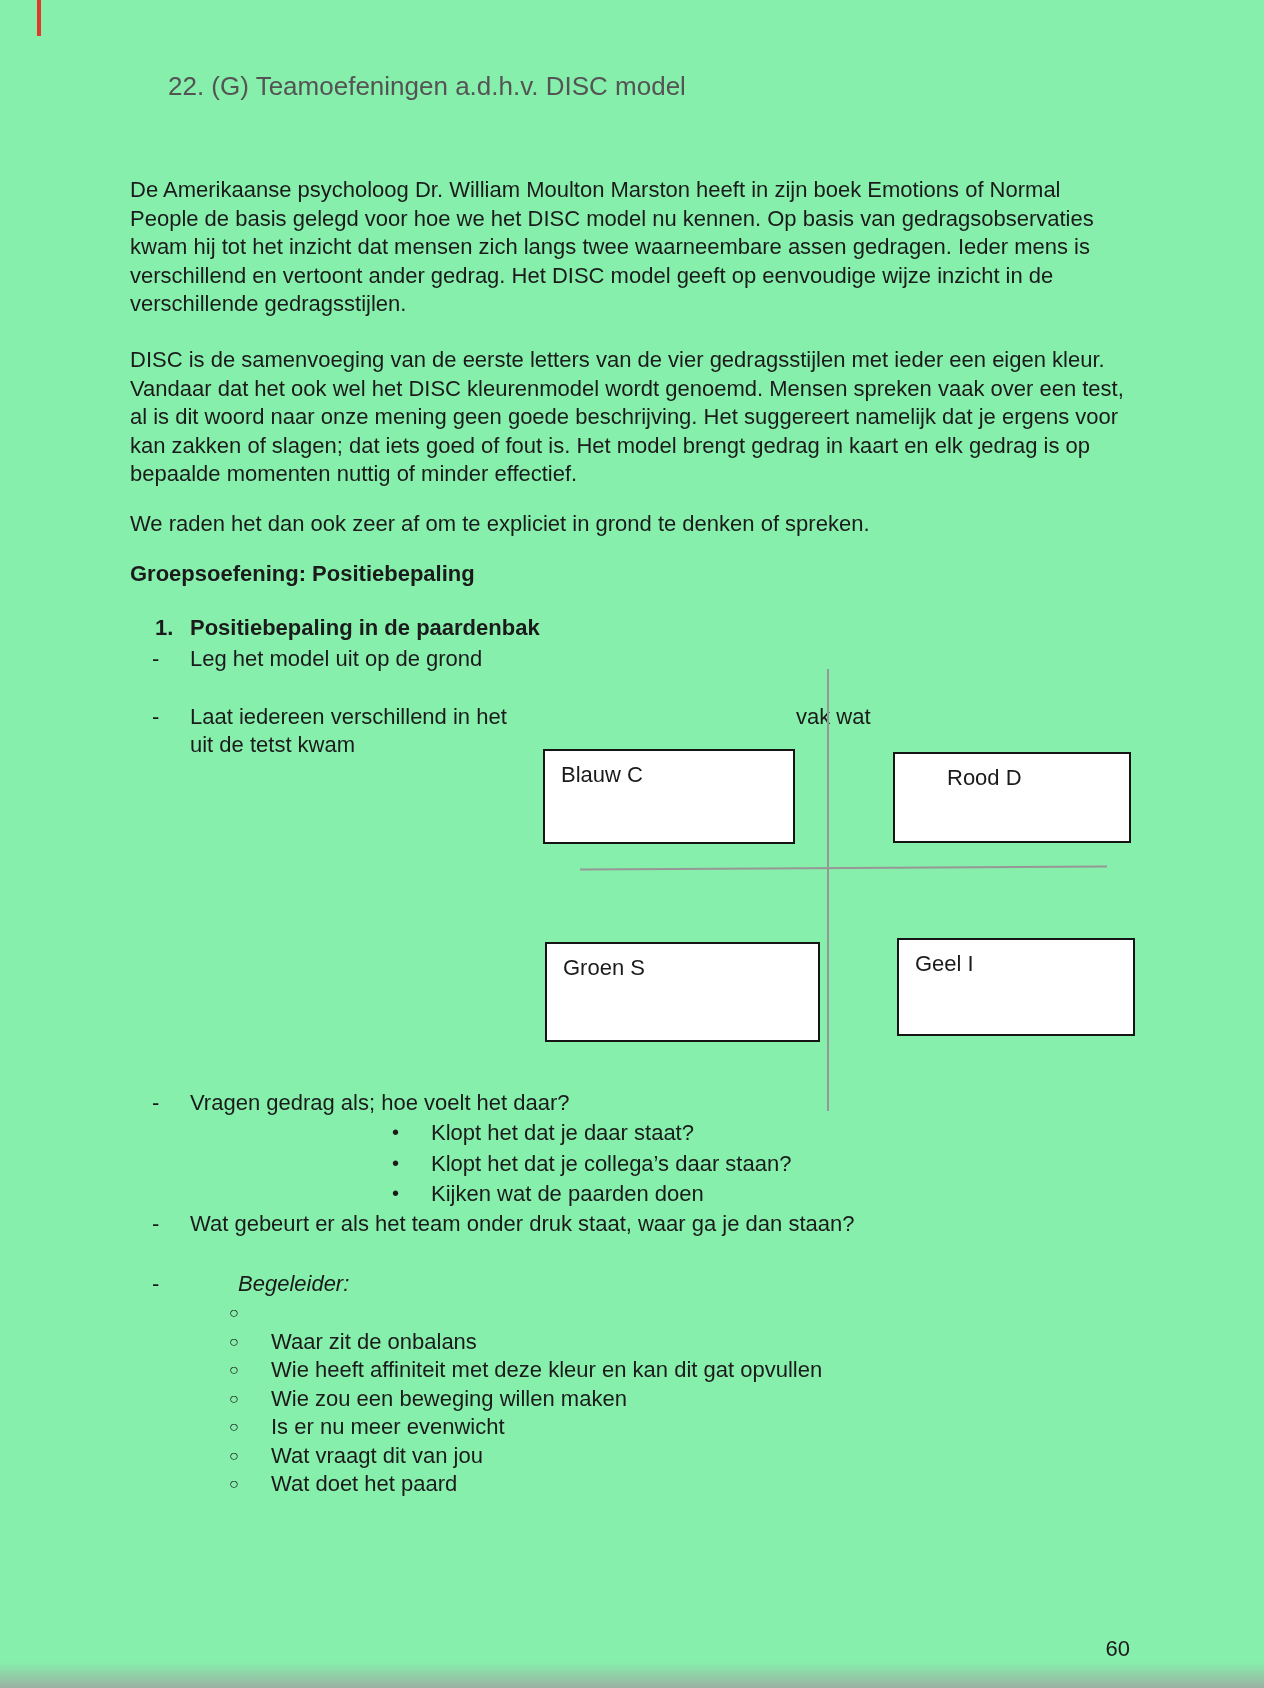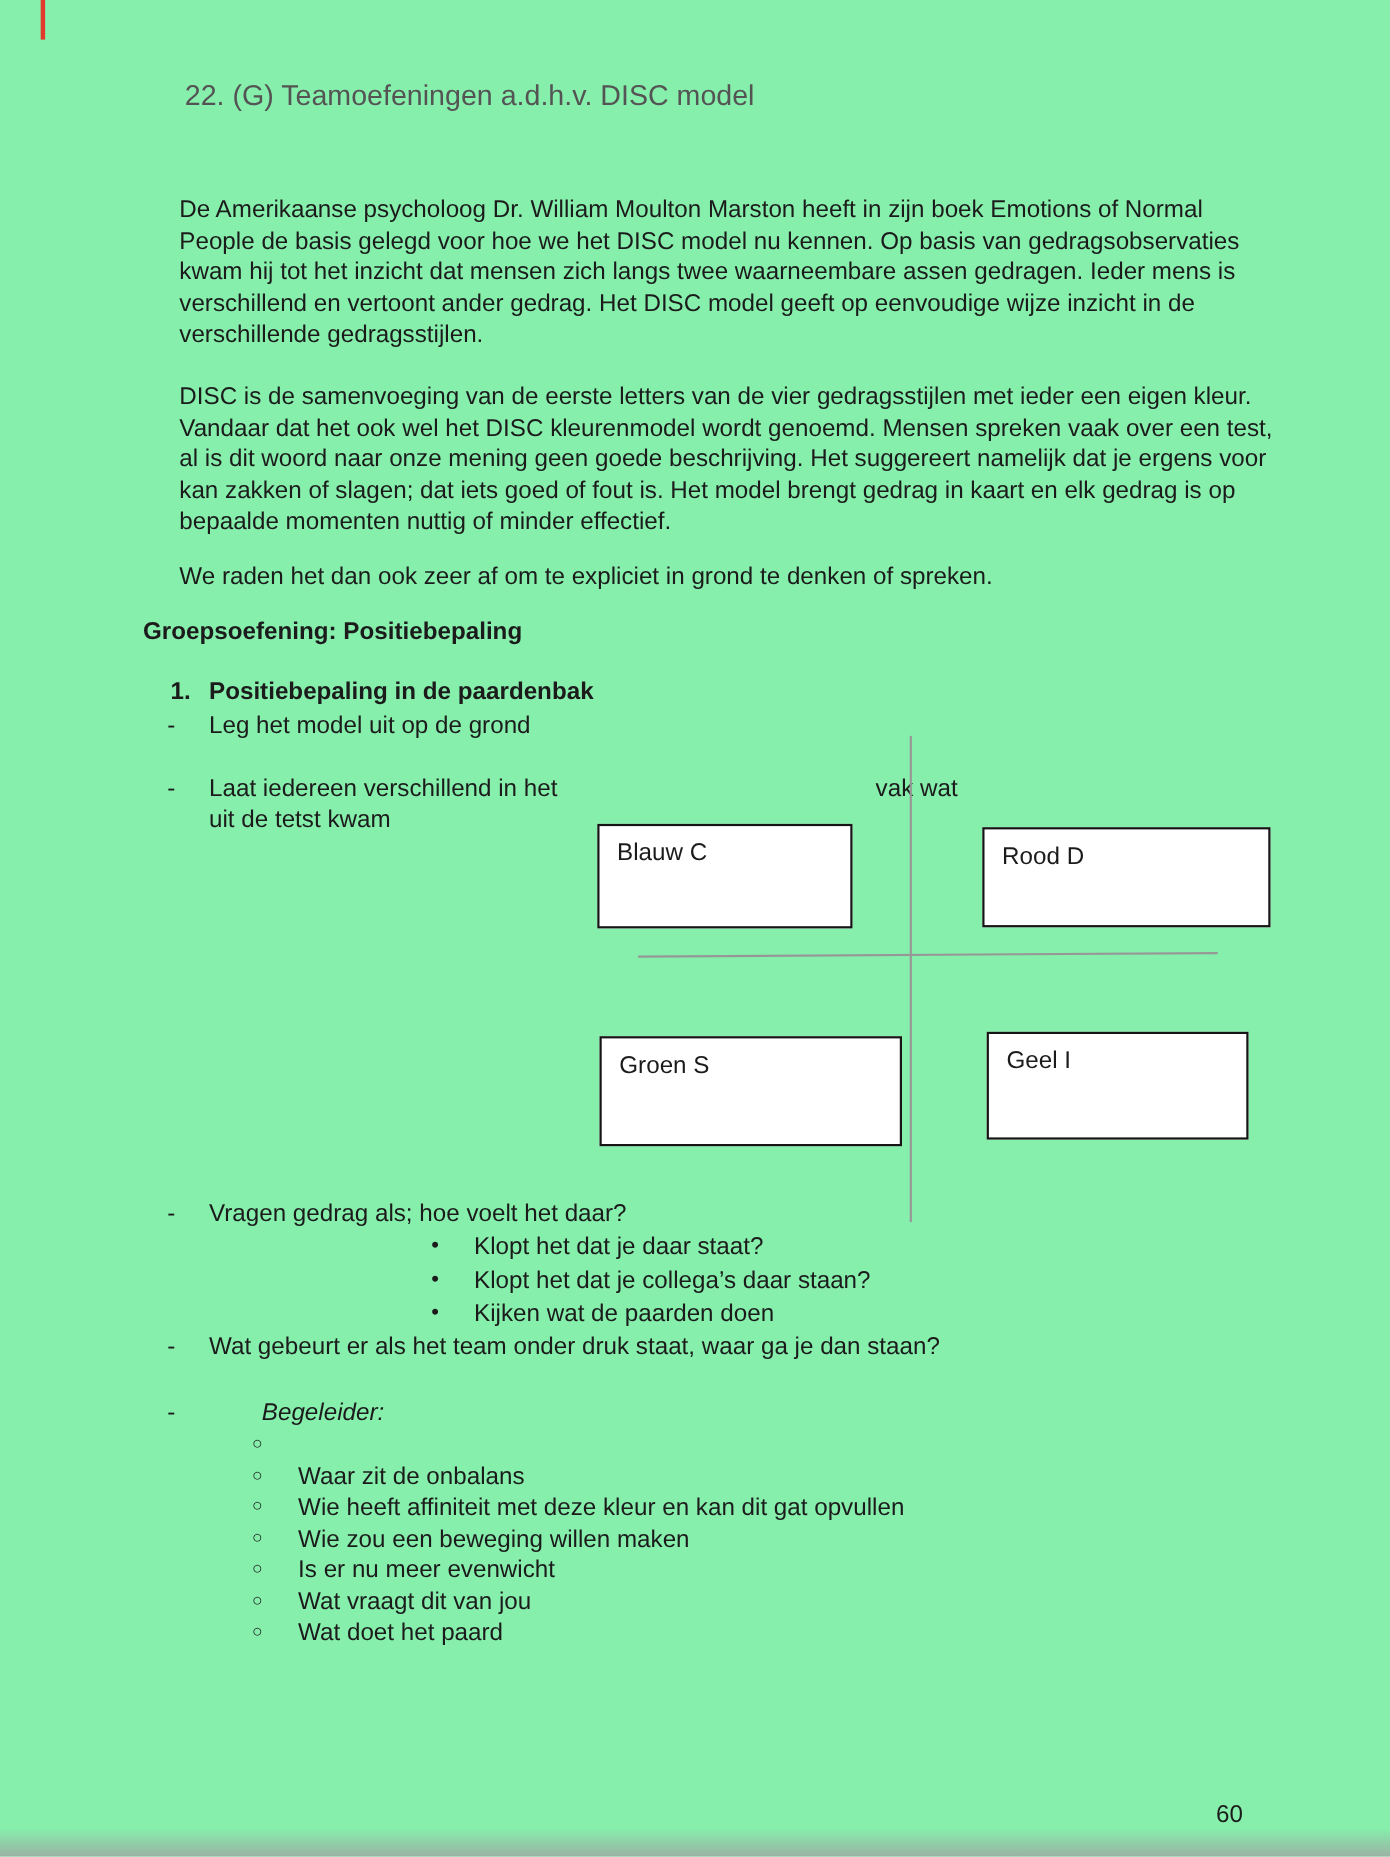--- a/index.html
+++ b/index.html
@@ -16,21 +16,21 @@
     background:#e3382c;
   }
   .doc-title{
     position:absolute;left:168px;top:70px;
     font-size:26px;line-height:32px;color:#545454;
     white-space:pre;
   }
   .para{
     position:absolute;left:130px;
     font-size:22px;line-height:28.5px;
-    white-space:pre;color:#1b1b1b;margin-left:33px;
+    white-space:pre;color:#1b1b1b;
   }
   .p1{top:176px;}
   .p2{top:346px;}
   .p3{top:510px;}
   .bold{font-weight:bold;}
   .italic{font-style:italic;margin-left:48px;}
   .row{position:absolute;left:0;width:1264px;height:29px;}
   .row .t{
     position:absolute;top:0;
     font-size:22px;line-height:29px;white-space:pre;
@@ -57,22 +57,22 @@
     background:#979797;transform:rotate(-0.35deg);
   }
   .qbox{
     position:absolute;box-sizing:border-box;
     border:2px solid #151515;background:#ffffff;
   }
   .qbox .lbl{
     display:block;padding:11px 0 0 16px;
     font-size:22px;line-height:26px;white-space:pre;
   }
-  .box-blauw{left:543px;top:749px;width:232px;height:95px;}
-  .box-rood {left:893px;top:752px;width:262px;height:91px;}
+  .box-blauw{left:543px;top:749px;width:252px;height:95px;}
+  .box-rood {left:893px;top:752px;width:238px;height:91px;padding-left:36px;}
   .box-groen{left:545px;top:942px;width:275px;height:100px;}
   .box-geel {left:897px;top:938px;width:238px;height:98px;}
   .page-number{
     position:absolute;left:1090px;top:1634px;width:40px;
     font-size:22px;line-height:29px;text-align:right;
   }
   .bottom-shadow{
     position:absolute;left:0;bottom:0;width:1264px;height:26px;
     background:linear-gradient(to bottom, rgba(170,170,170,0), rgba(160,160,160,0.78));
   }

